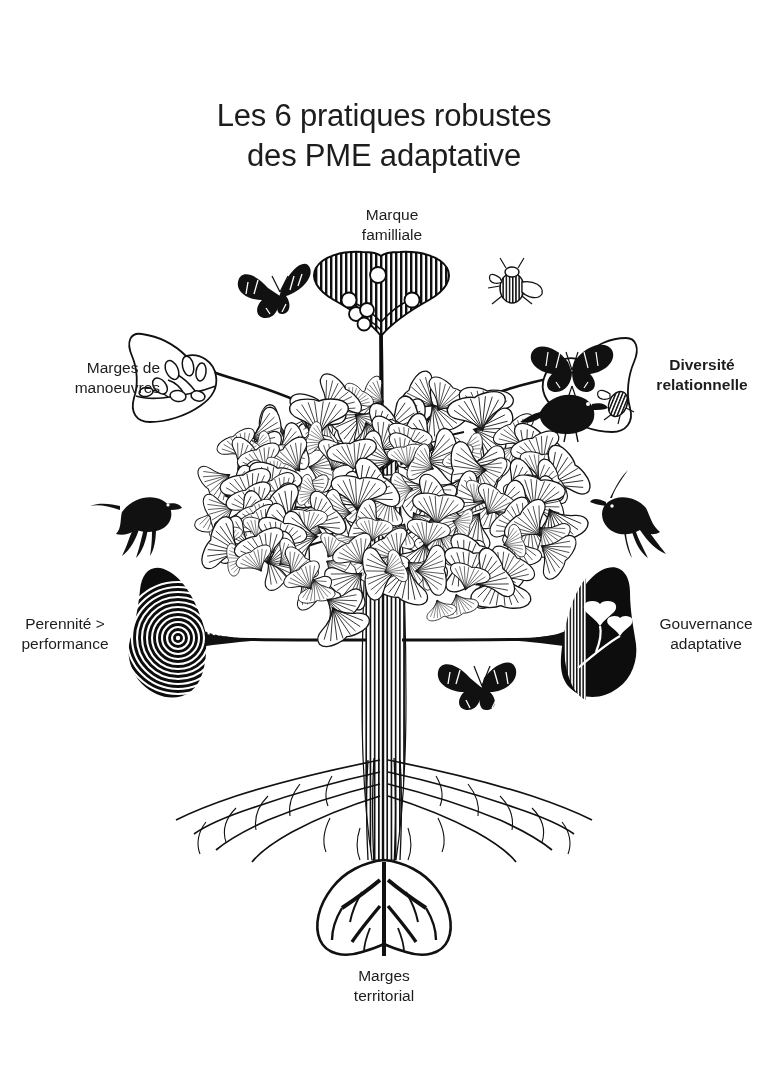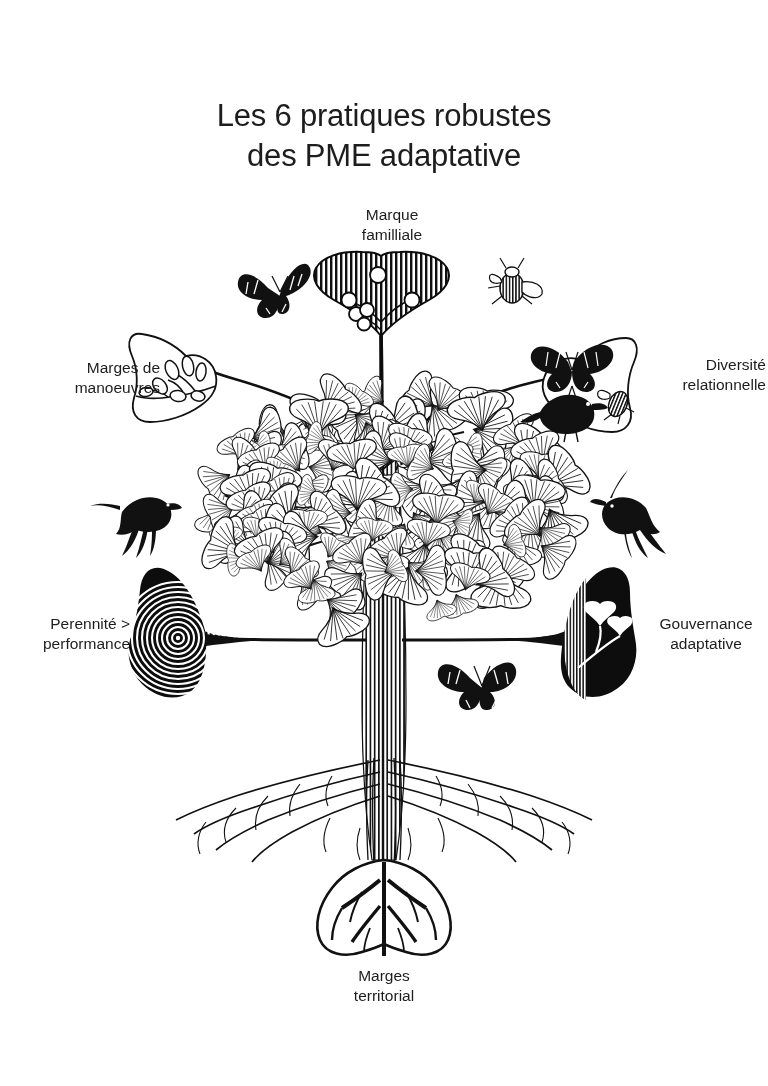--- a/index.html
+++ b/index.html
@@ -53,25 +53,26 @@
     left: 292px; top: 205px; width: 200px;
     text-align: center;
   }
   .label-left-up {
     left: 0px; top: 358px; width: 132px;
     text-align: right;
     margin-left: 28px;
   }
   .label-right-up {
     left: 638px; top: 355px; width: 128px;
-    text-align: right;
+    text-align: center;
+    font-weight: bold;
   }
   .label-left-dn {
     left: 0px; top: 614px; width: 130px;
-    text-align: right;
+    text-align: center;
   }
   .label-right-dn {
     left: 644px; top: 614px; width: 124px;
     text-align: center;
   }
   .label-bottom {
     left: 284px; top: 966px; width: 200px;
     text-align: center;
   }
 

